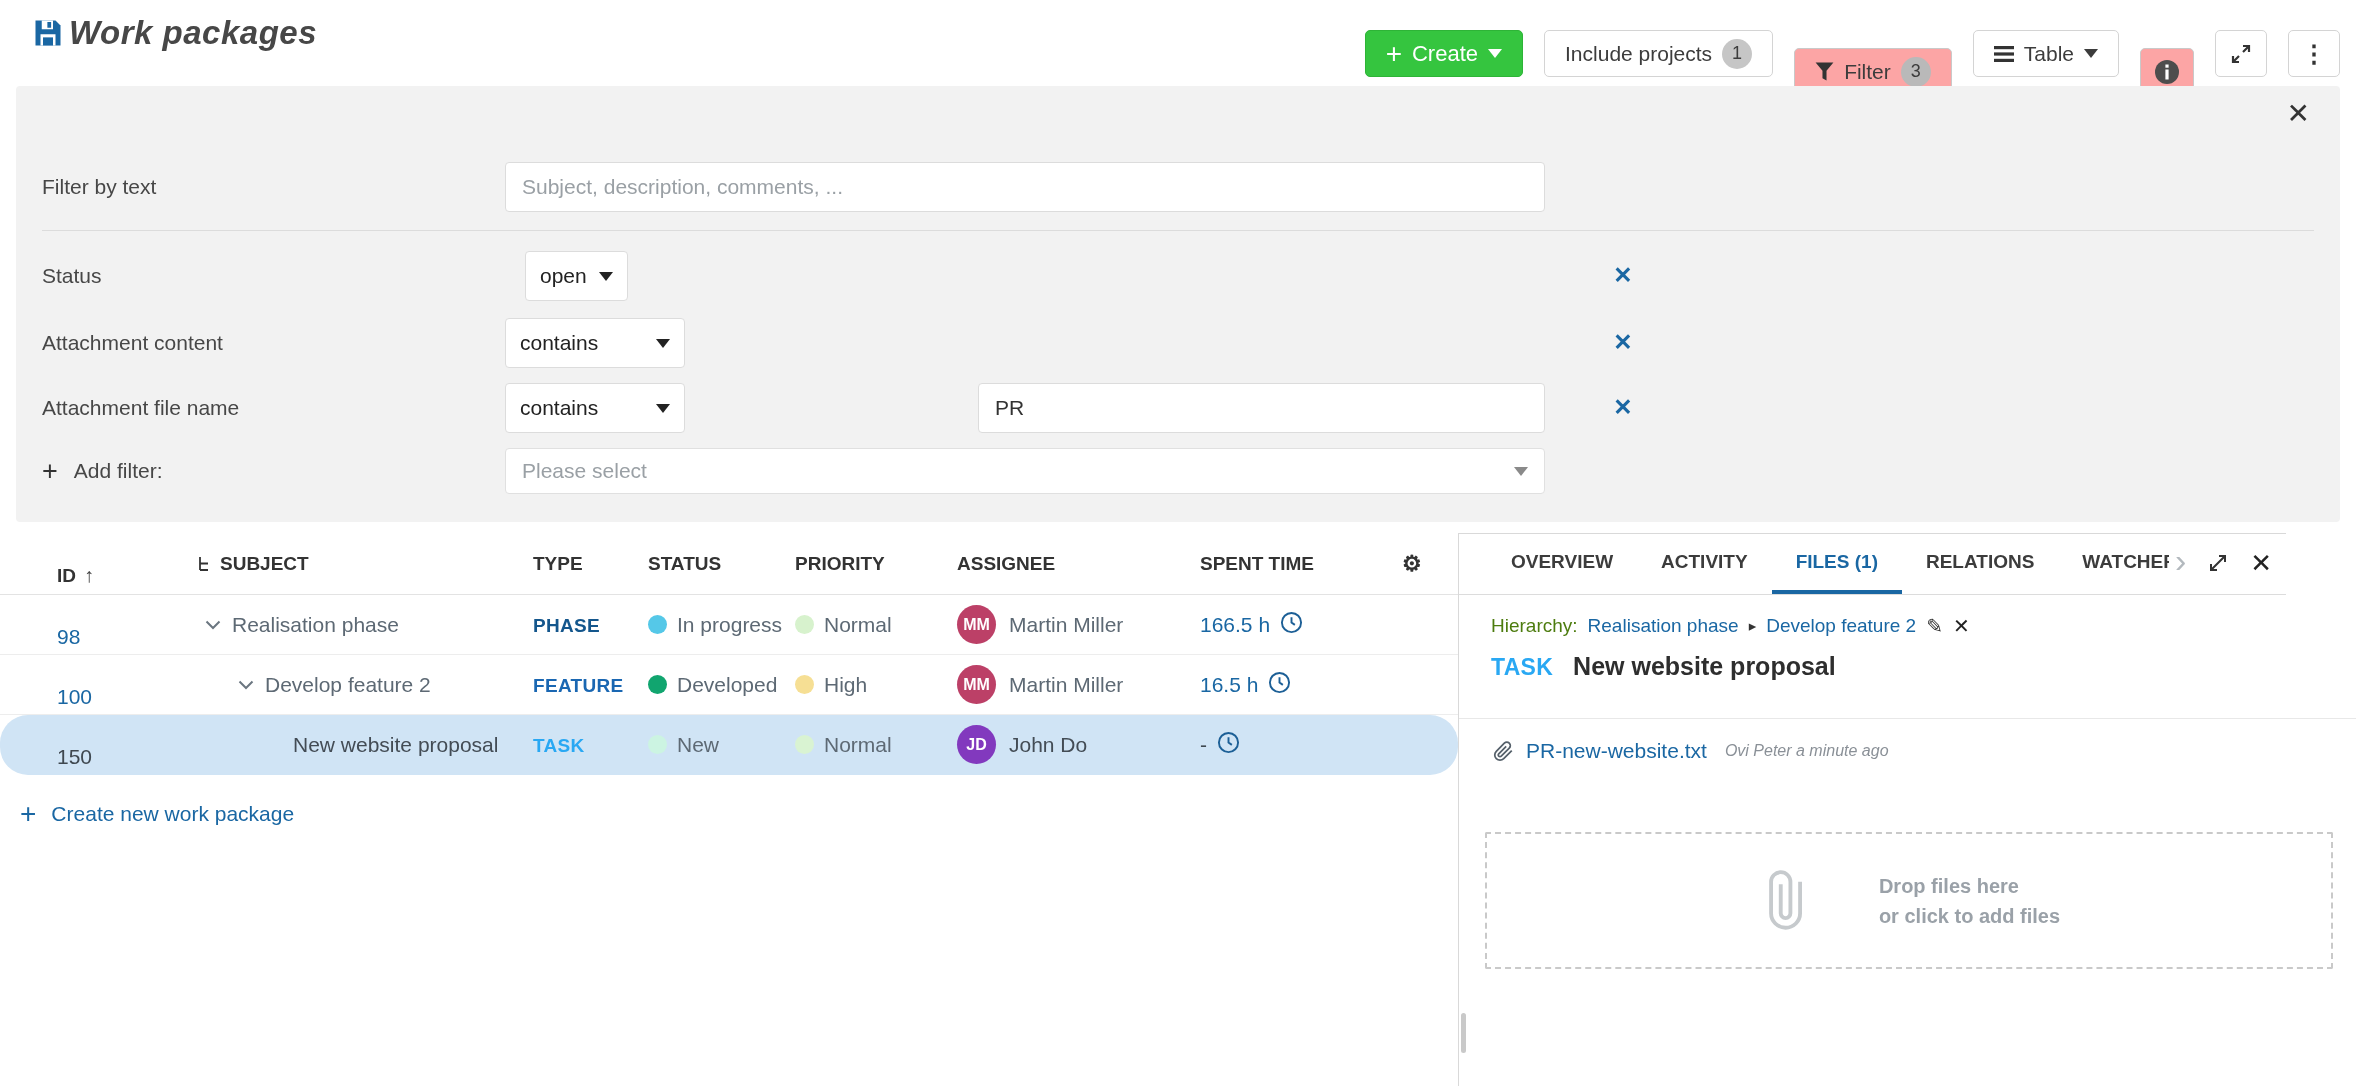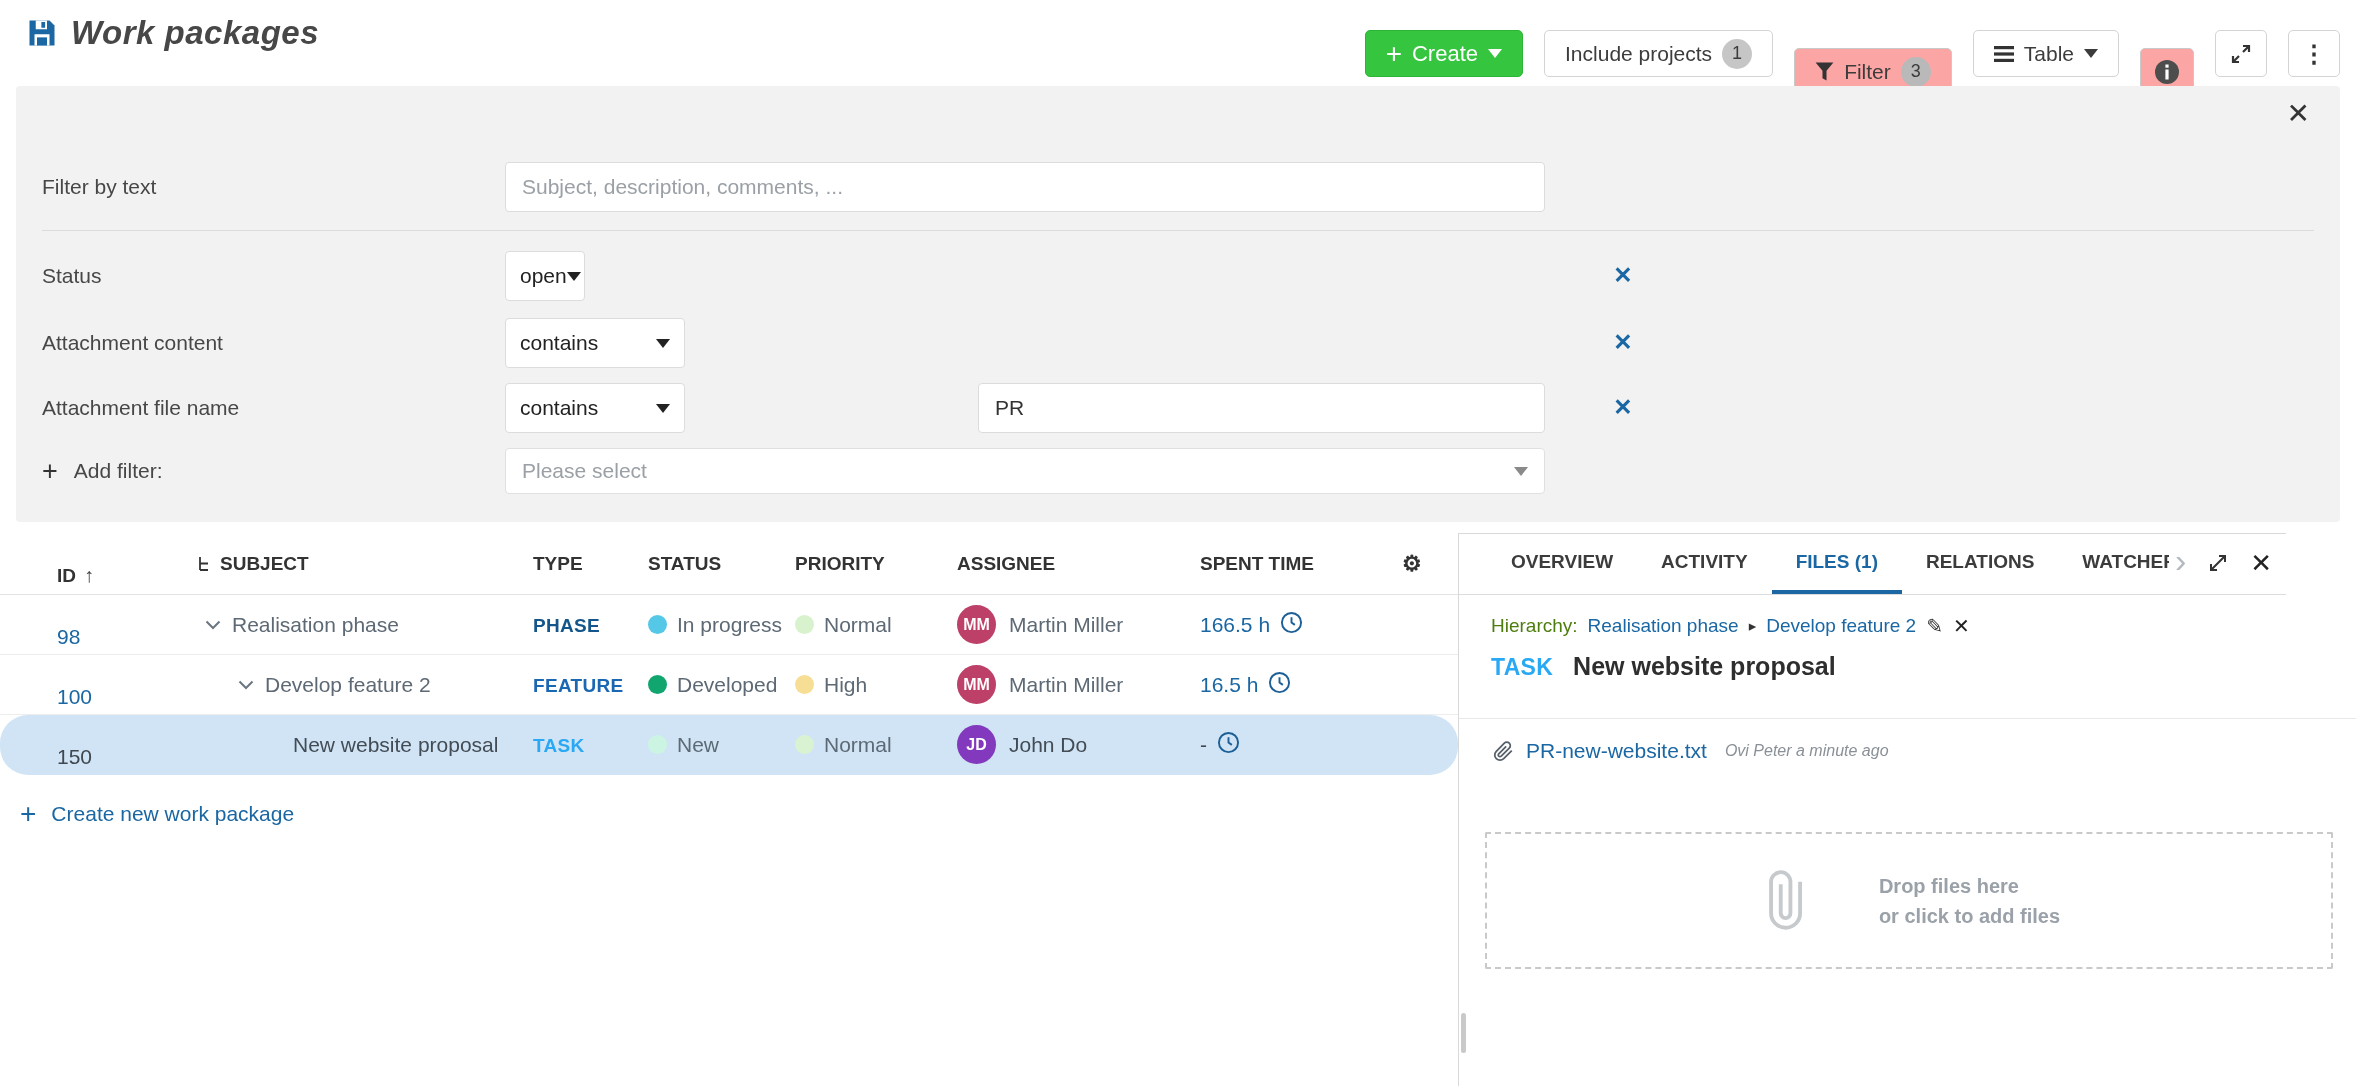--- a/index.html
+++ b/index.html
@@ -7,21 +7,21 @@
   body {
     position: relative;
     background: #fff;
     font-family: "Liberation Sans", sans-serif;
     color: #333;
     overflow: hidden;
   }
 
   
   .toolbar { position:absolute; left:0; top:0; width:2356px; height:72px; background:#fff; }
-  .title-wrap { position:absolute; left:27px; top:14px; display:flex; align-items:center; gap:14px; }
+  .title-wrap { position:absolute; left:33px; top:14px; display:flex; align-items:center; gap:6px; }
   .title-wrap h1 { font-size:33px; font-style:italic; font-weight:bold; color:#474747; letter-spacing:.5px; }
   .tb-buttons { position:absolute; right:16px; top:12px; display:flex; gap:21px; align-items:center; }
   .btn {
     height:47px; display:flex; align-items:center; gap:10px; padding:0 20px;
     background:#fff; border:1px solid #d4d4d4; border-radius:5px;
     font-size:21px; color:#3c3c3c; cursor:pointer; white-space:nowrap;
   }
   .btn.pressed { background:#fca5a5; border-color:#c9c9c9;margin-top:36px; }
   .btn.icon-only { padding:0 13px; }
   .btn-create { background:#35c53f; border:1px solid #2eb437; color:#fff; font-size:22px; }
@@ -49,21 +49,21 @@
   }
   .text-input::placeholder, .val-input::placeholder { color:#9aa0a5; }
   .f-text-input { left:489px; top:76px; width:1040px; }
   .f-divider { position:absolute; left:26px; top:144px; width:2272px; border-top:1px solid #dcdcdc; }
   .op-select {
     position:absolute; left:489px; height:50px; background:#fff; border:1px solid #dcdcdc; border-radius:4px;
     display:flex; align-items:center; justify-content:space-between; padding:0 14px; font-size:21px; color:#222; cursor:pointer;
   }
   .sel-caret { width:0; height:0; border-left:7px solid transparent; border-right:7px solid transparent; border-top:9px solid #222; }
   .lbl-status { top:165px; line-height:50px; }
-  .sel-status { top:165px; width:80px; }
+  .sel-status { top:165px; width:103px;margin-left:20px; }
   .lbl-content { top:232px; line-height:50px; }
   .sel-content { top:232px; width:180px; }
   .inp-content { left:962px; top:232px; width:567px; }
   .lbl-filename { top:297px; line-height:50px; }
   .sel-filename { top:297px; width:180px; }
   .inp-filename { left:962px; top:297px; width:567px; }
   .f-remove { position:absolute; left:1594px; width:26px; text-align:center; font-size:23px; font-weight:bold; color:#1A67A3; cursor:pointer; }
   .rm-status { top:176px; }
   .rm-content { top:243px; }
   .rm-filename { top:308px; }

